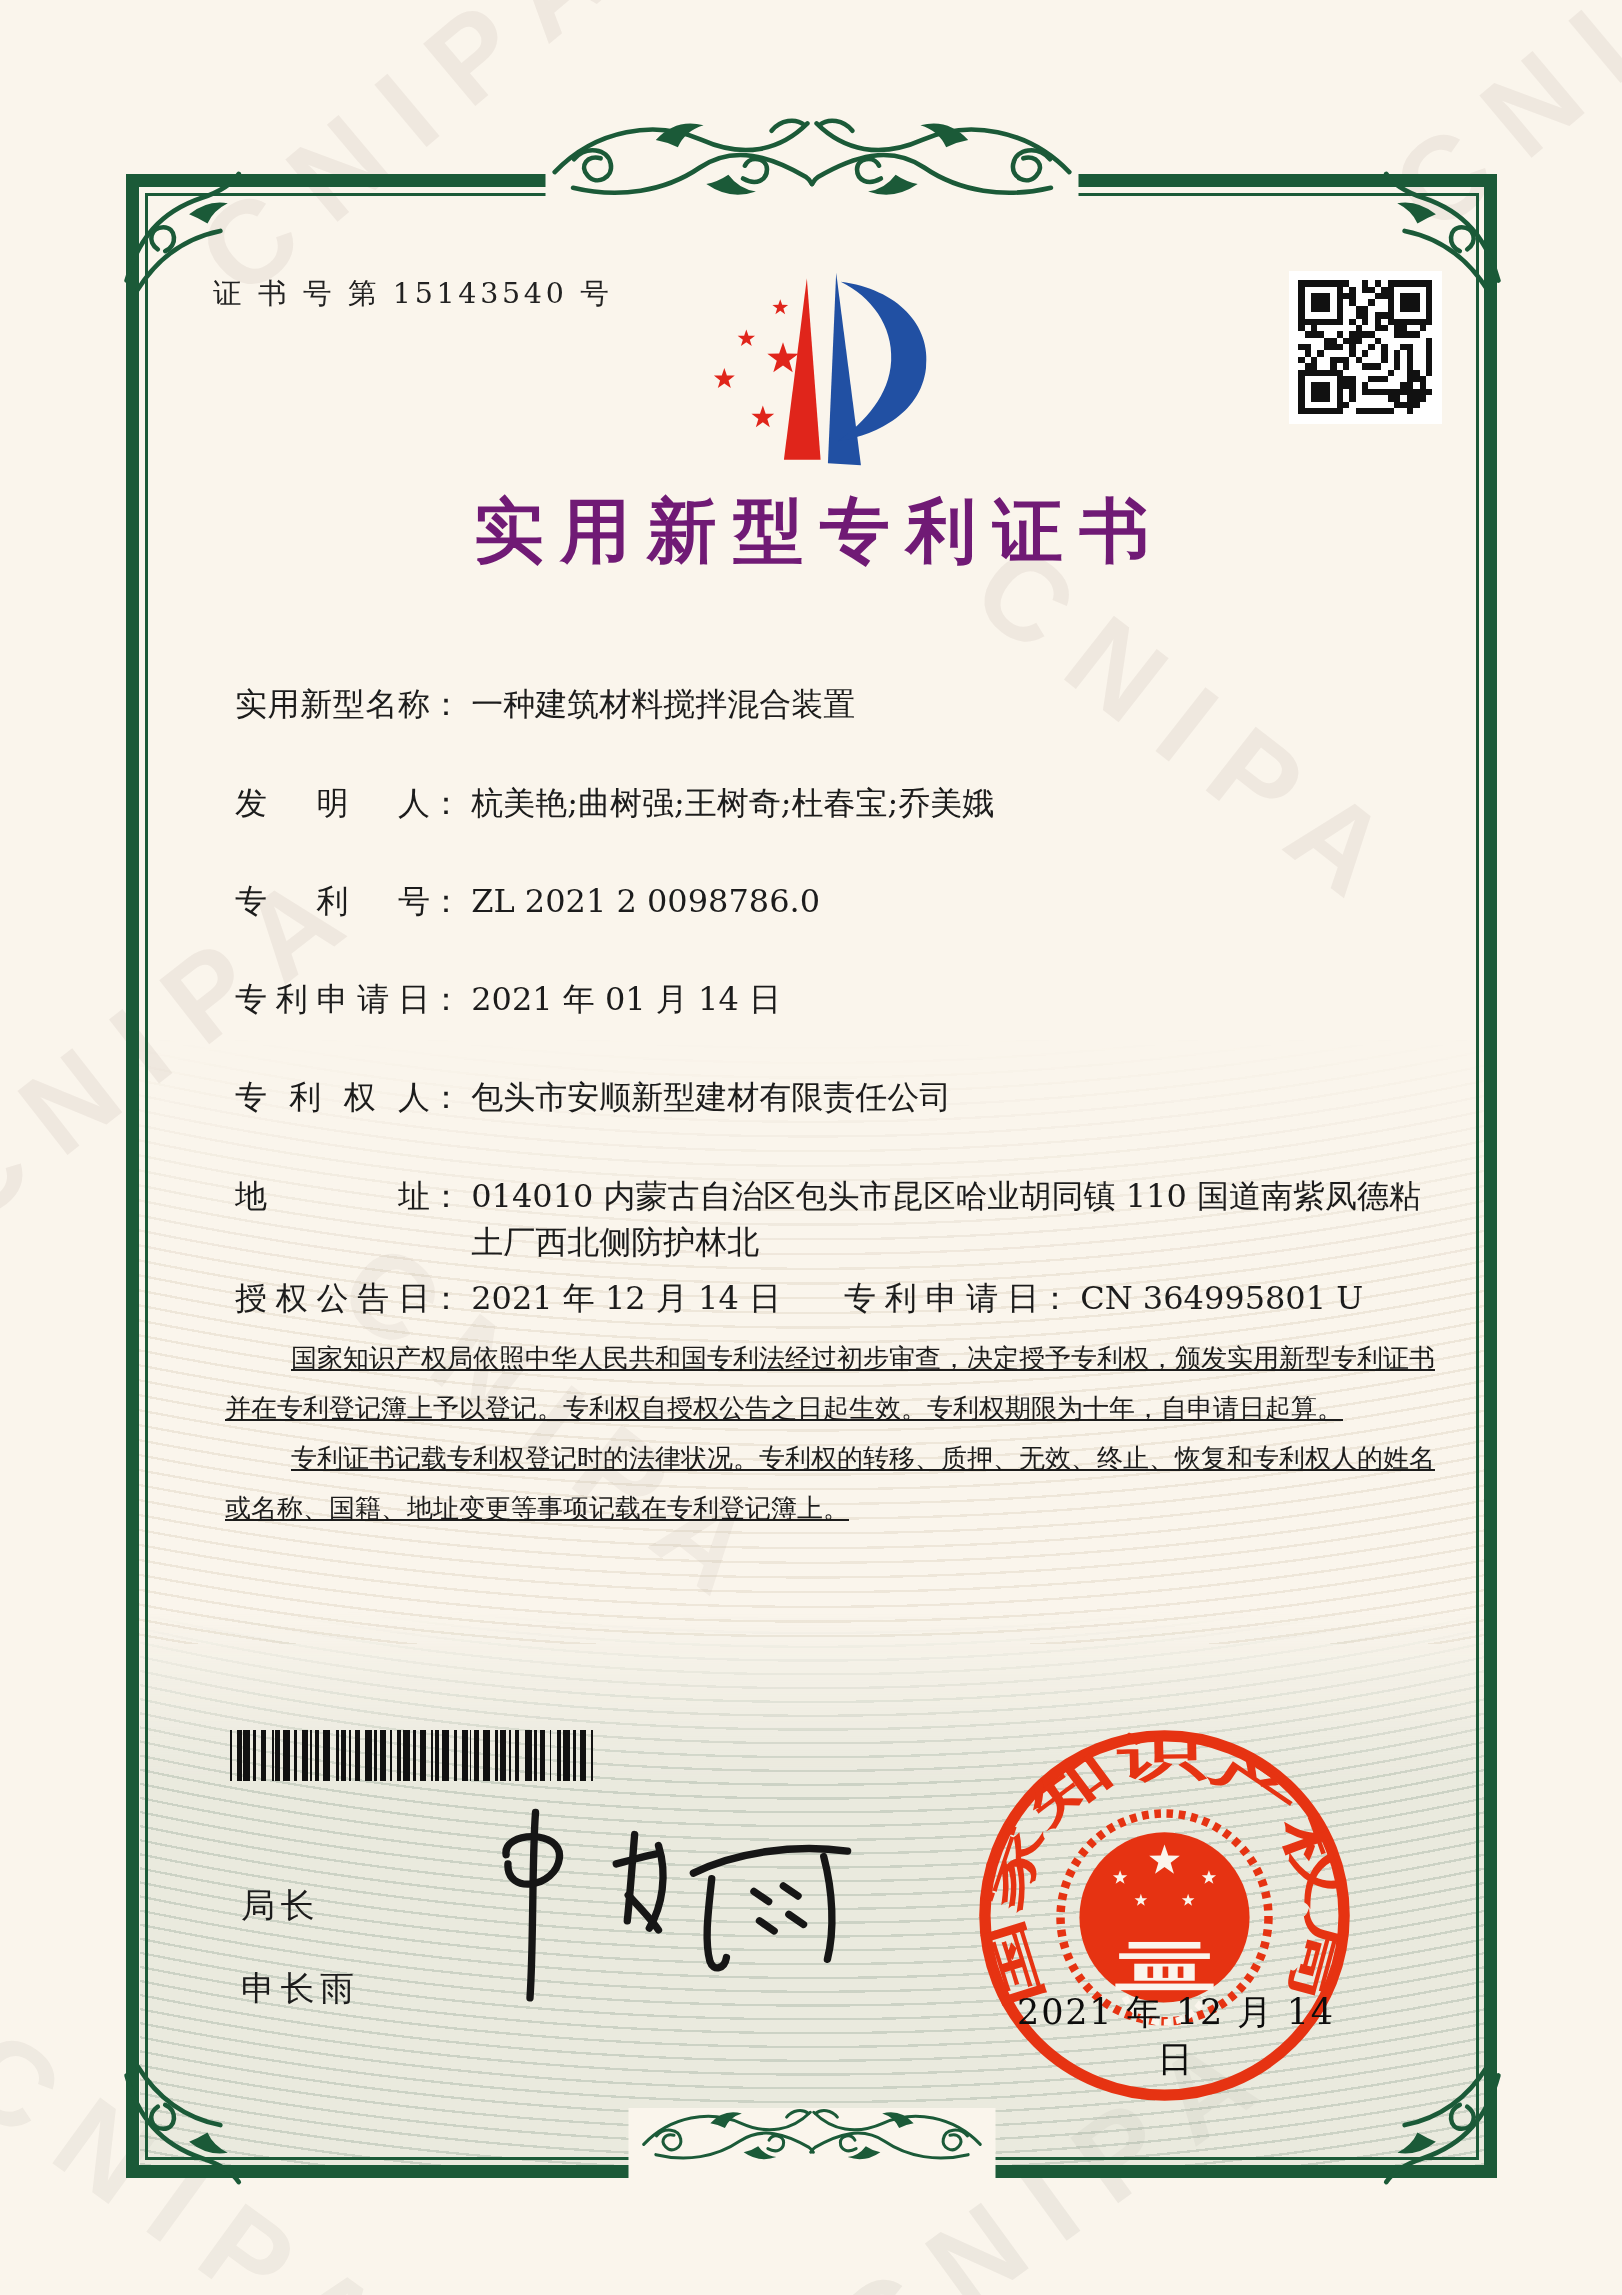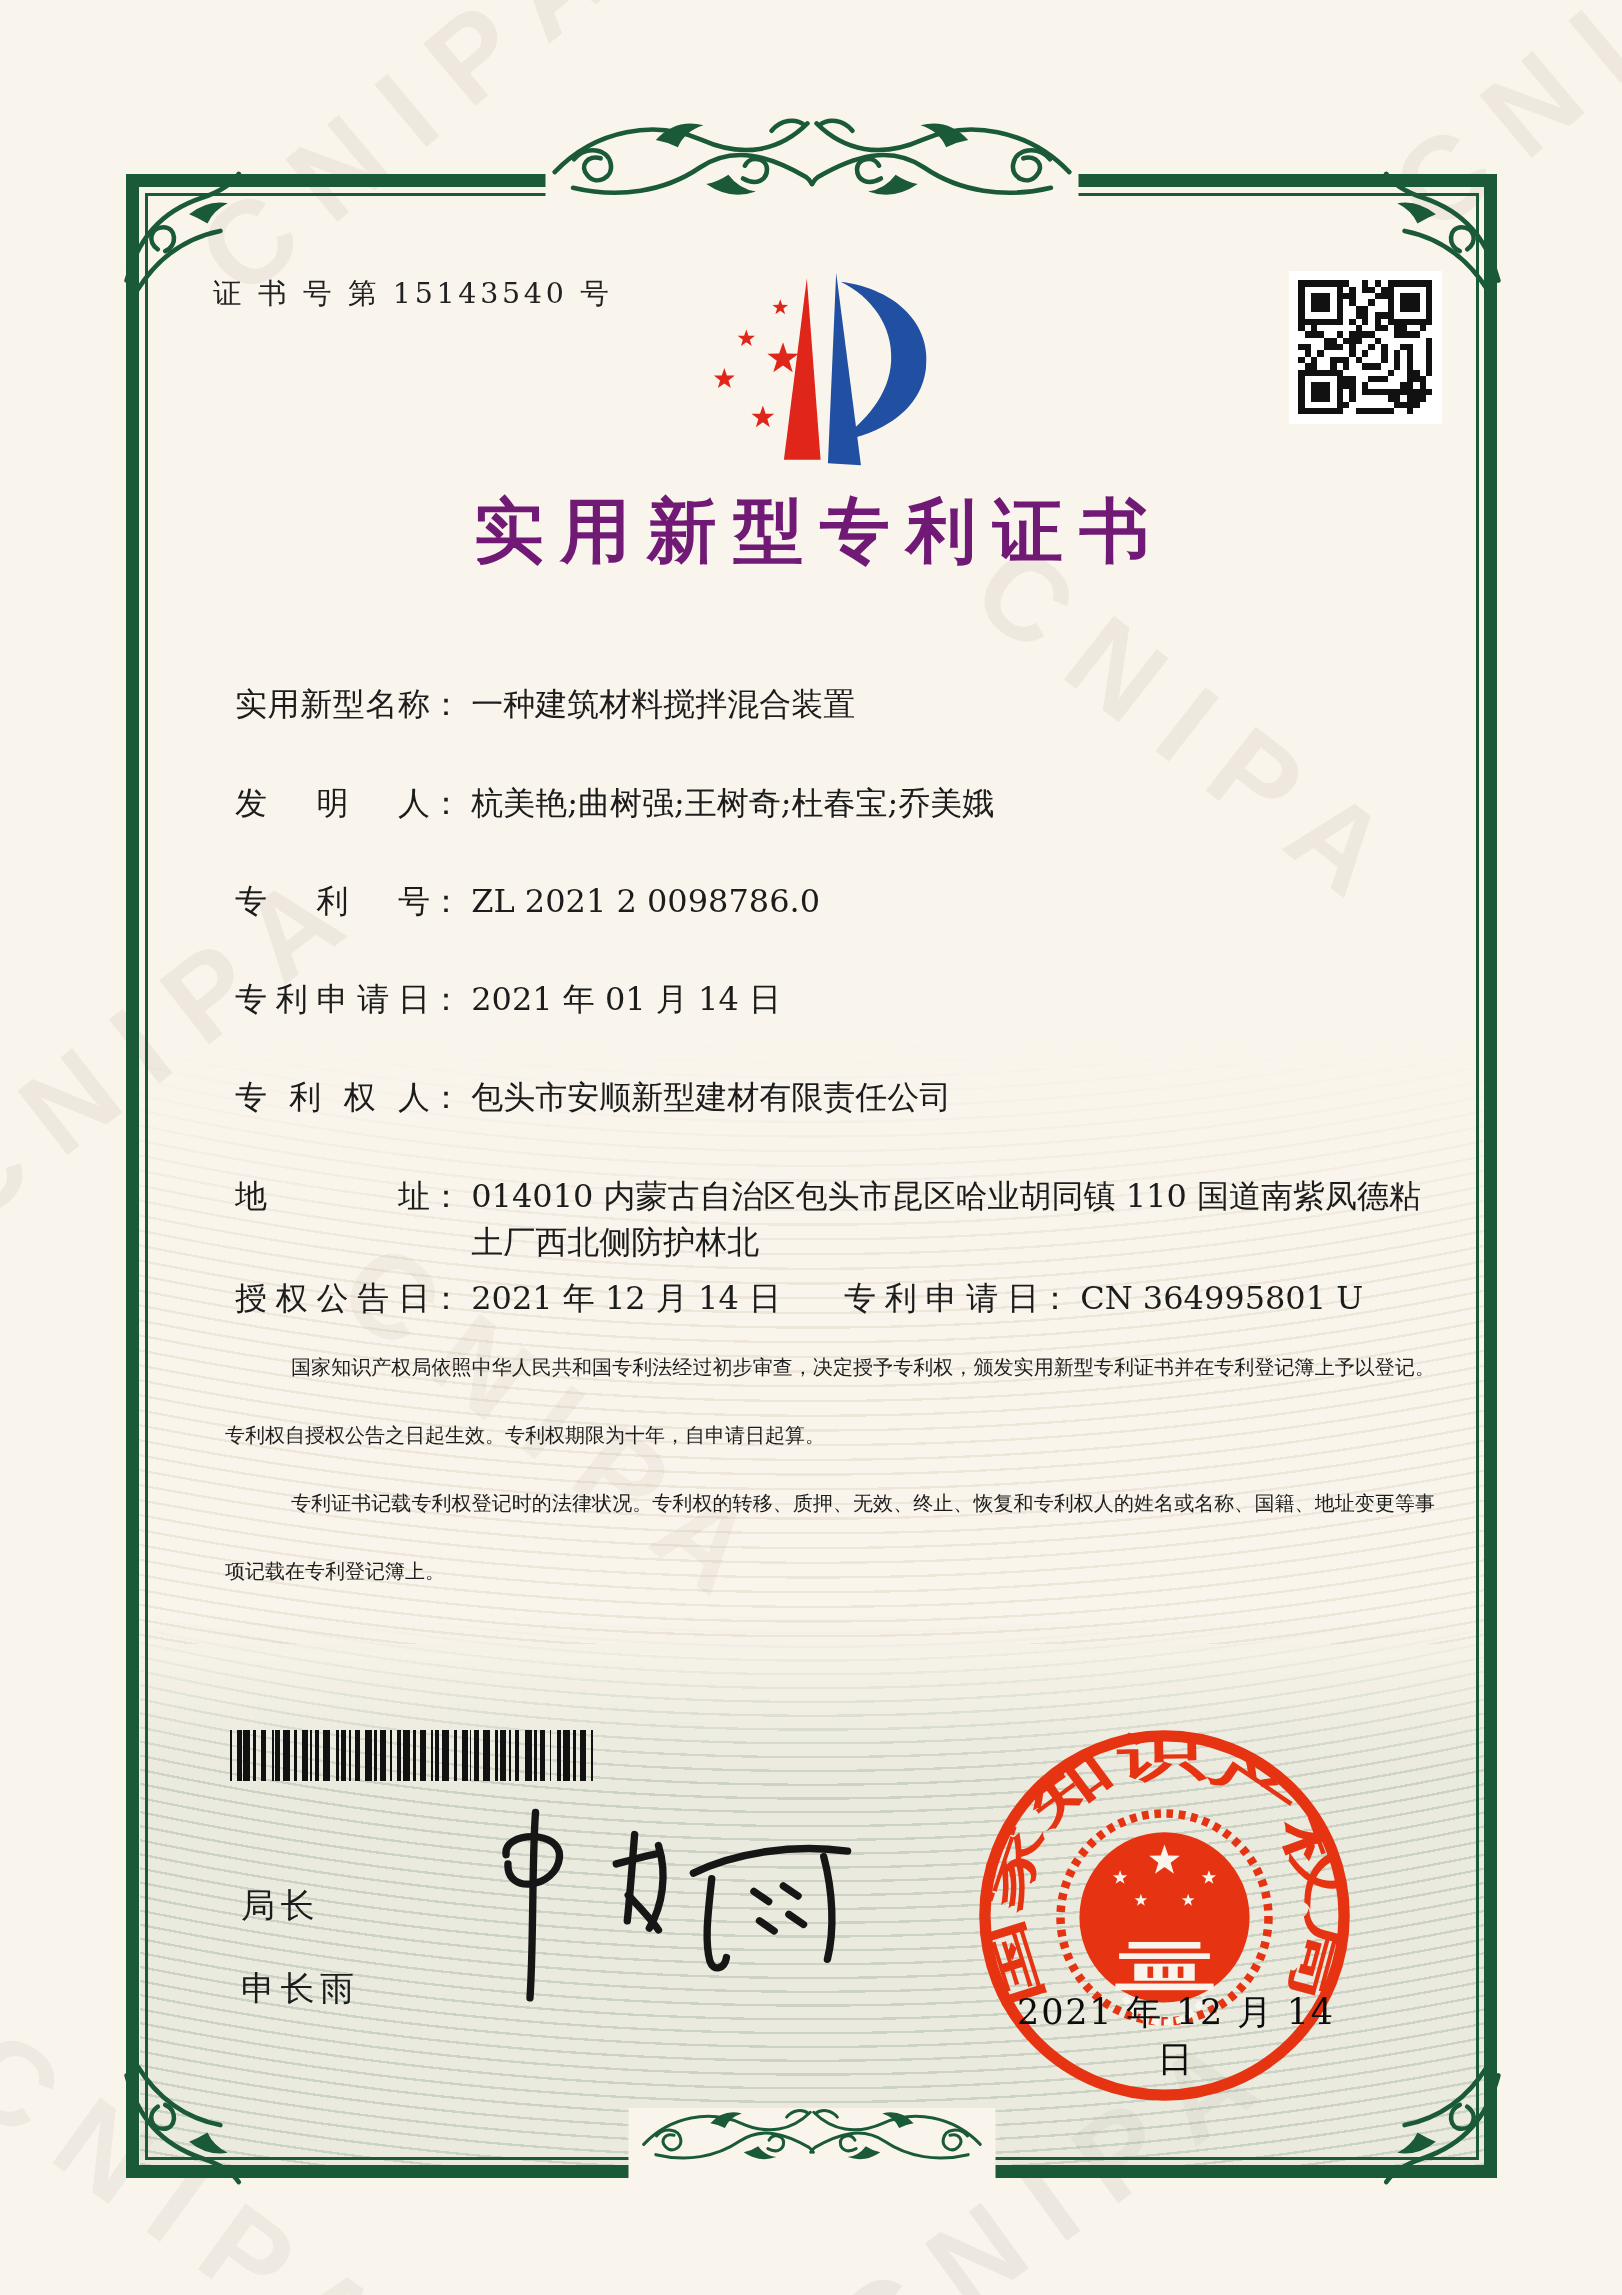--- a/index.html
+++ b/index.html
@@ -75,21 +75,21 @@
   }
   
   .frow{position:absolute; left:235px; width:1212px; font-size:32px; line-height:46px; display:flex;}
   .flabel{display:inline-block; width:195px; text-align:justify; text-align-last:justify; flex:0 0 195px;}
   .fcolon{flex:0 0 auto; margin-right:9.2px;}
   .fvalue{flex:1 1 auto; max-width:964px;}
   .grant-group{position:absolute; top:0; display:flex; font-size:32px; line-height:46px;}
   .g2{left:609px;}
   
   .paras{position:absolute; left:225px; top:1333px; width:1210px;}
-  .paras p{margin:0; font-size:20px; line-height:68px; text-indent:66px; text-align:justify;}
+  .paras p{margin:0; font-size:26px; line-height:50px; text-indent:66px; text-align:justify;text-decoration:underline;}
   
   .barcode{position:absolute; left:230px; top:1730px; height:51px; display:flex; align-items:stretch;}
   .barcode b{display:block; background:#111;}
   .signer{position:absolute; left:241px; top:1864px; font-size:34px; line-height:83px; letter-spacing:5.5px;}
   .sig{position:absolute; left:418px; top:1807px; width:459px; height:197px;}
   .sig path{stroke:#161616; stroke-width:8; fill:none; stroke-linecap:round; stroke-linejoin:round;}
   .seal{position:absolute; left:966px; top:1717px; width:397px; height:397px;}
   .seal-date{
     position:absolute; left:1016px; top:1989px; width:320px; text-align:center;
     font-size:35px; letter-spacing:1.8px; color:#0d0d0d; z-index:5;

